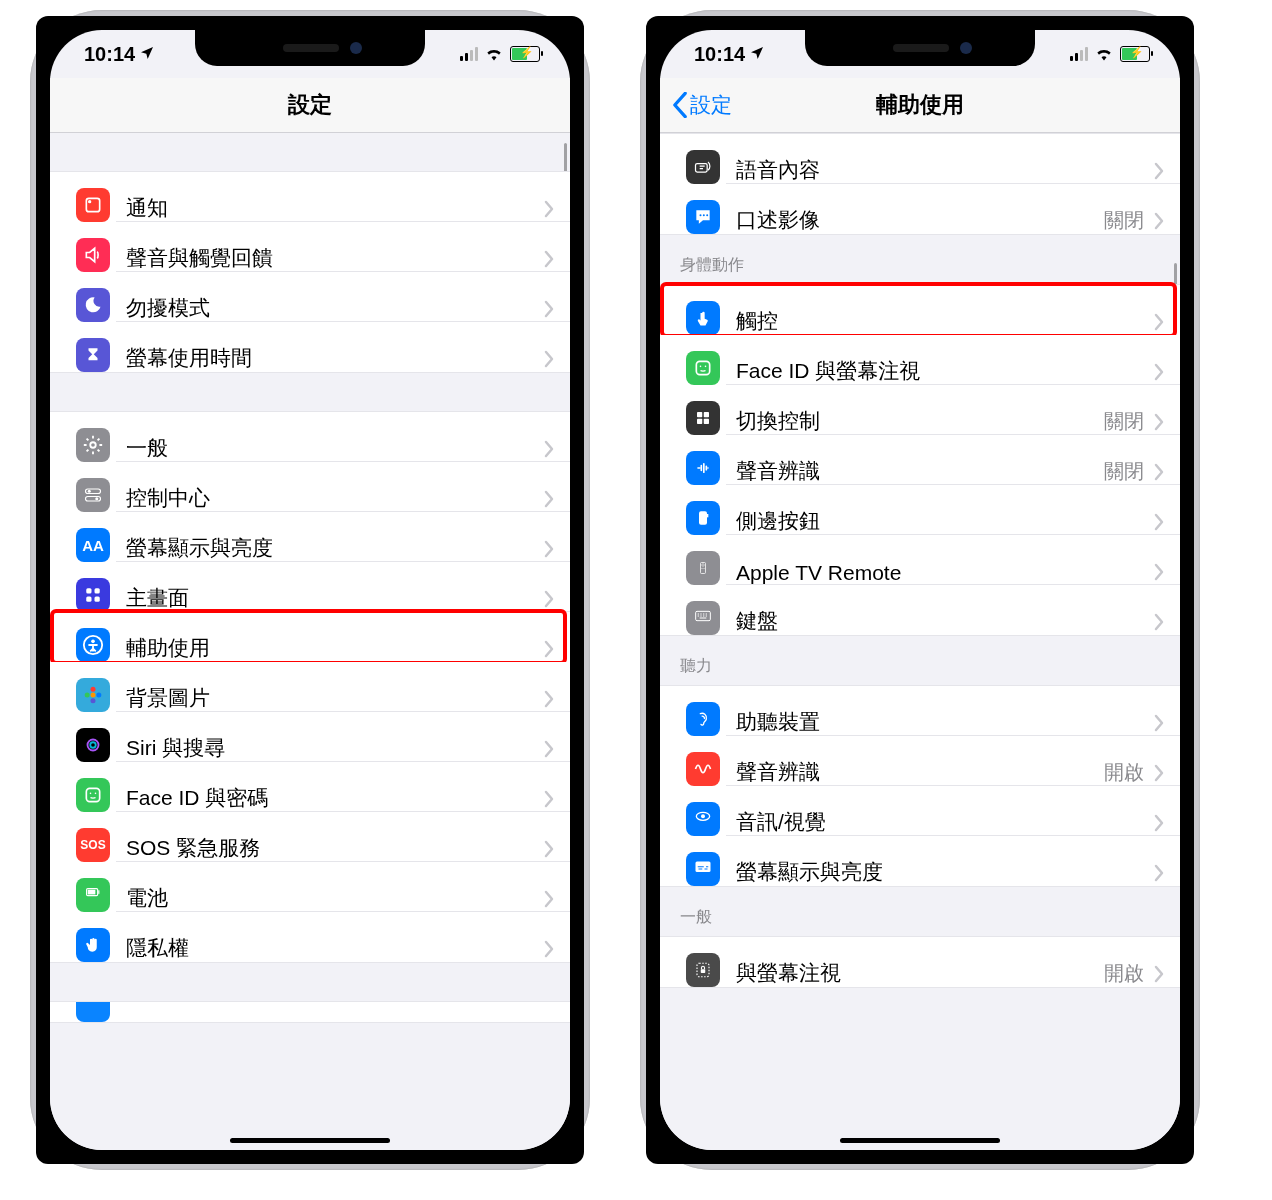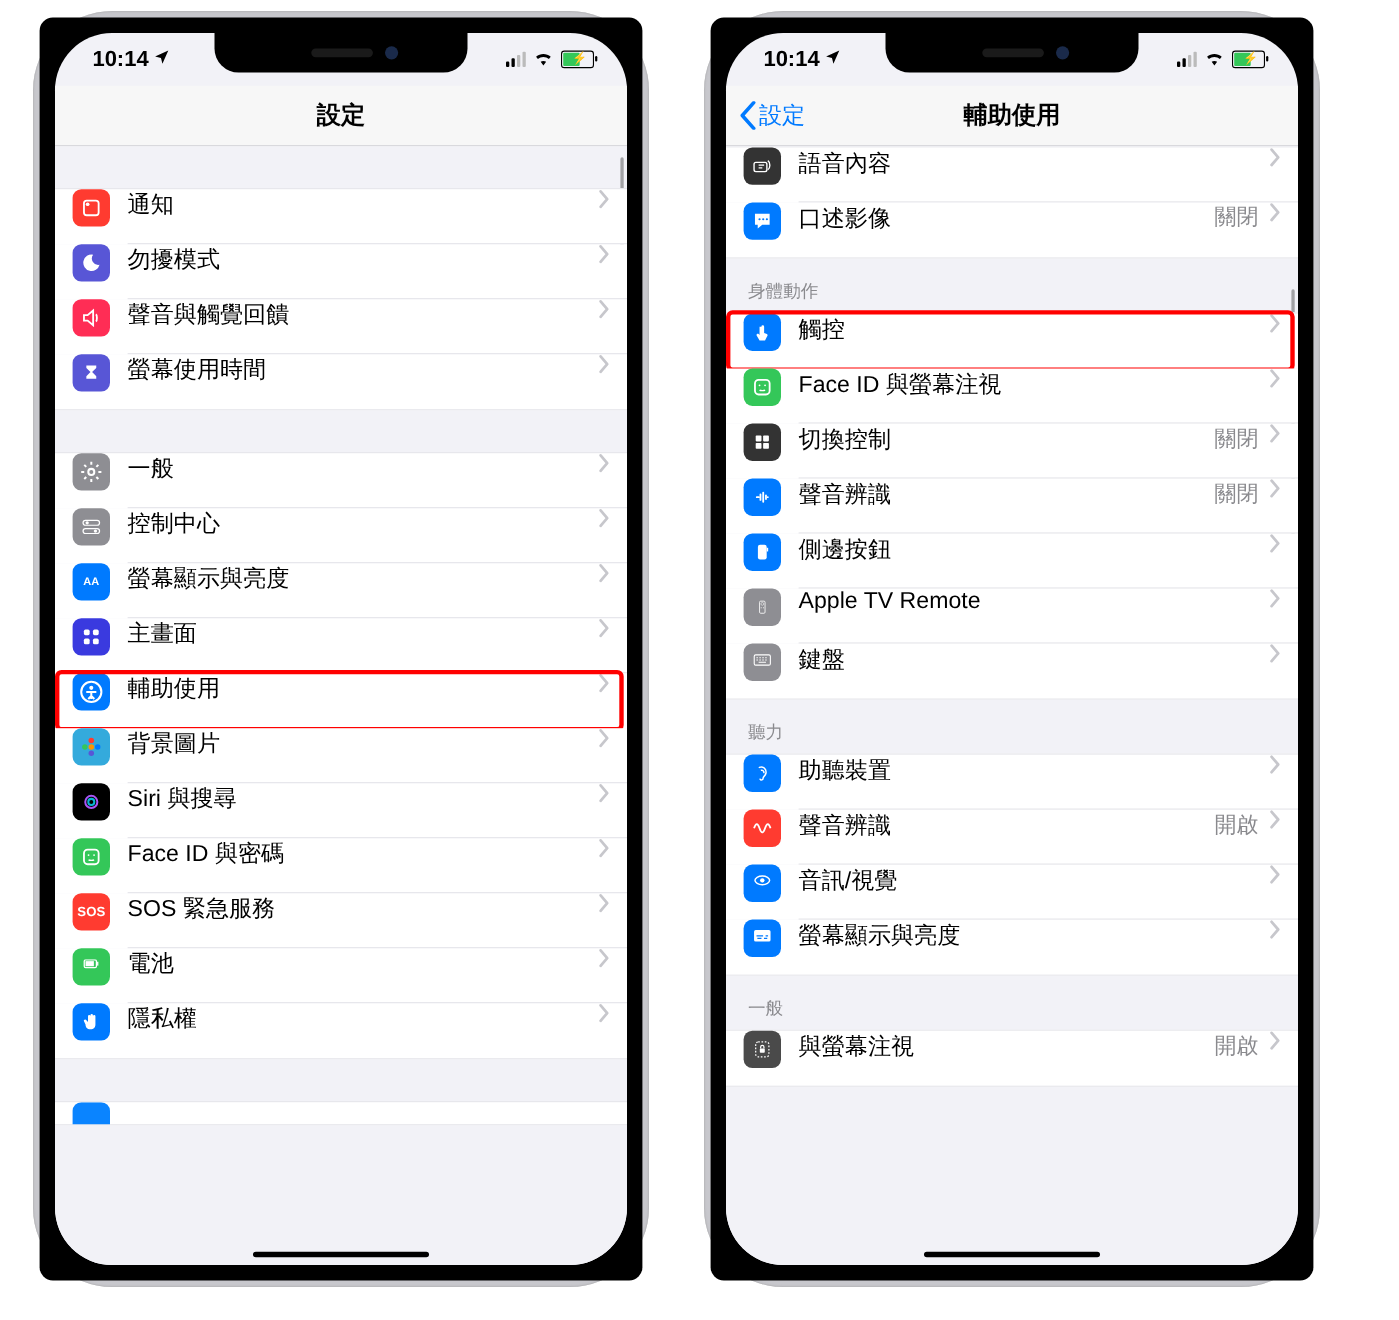--- a/index.html
+++ b/index.html
@@ -123,22 +123,22 @@
   .section-header{
     font-size:16px;
     color:#8a8a8e;
     padding: 20px 20px 8px 20px;
   }
   .row {
     height: 50px;
     background: #fff;
     border-bottom: 1px solid #e5e5ea;
     display: flex;
-    align-items: flex-start;
-    padding: 0 16px 0 16px;
+    align-items: flex-end;
+    padding: 0 16px 0 26px;
     position: relative;
   }
   .row:first-of-type{border-top:1px solid #e5e5ea;}
   .row .icon {
     width: 34px;
     height: 34px;
     border-radius: 8px;
     margin-right: 16px;
     display:flex;
     align-items:center;
@@ -227,37 +227,37 @@
                   <rect x="4" y="4" width="16" height="16" rx="3" fill="none" stroke="#fff" stroke-width="2"></rect>
                   <circle cx="8" cy="8" r="2" fill="#fff"></circle>
                 </svg>
               </div>
               <div class="label">通知</div>
               <div class="chevron"><svg viewBox="0 0 10 18">
                   <path d="M2 2l6 7-6 7" stroke="#c7c7cc" stroke-width="2.5" fill="none" stroke-linecap="round" stroke-linejoin="round"></path>
                 </svg></div>
             </div>
             <div class="row">
+              <div class="icon" style="background: rgb(255, 45, 85);">
+                <svg viewBox="0 0 24 24" width="20" height="20">
+                  <path d="M4 9v6h4l6 5V4L8 9H4z M17 8c1.5 1 1.5 7 0 8" fill="none" stroke="#fff" stroke-width="2"></path>
+                </svg>
+              </div>
+              <div class="label">聲音與觸覺回饋</div>
+              <div class="chevron"><svg viewBox="0 0 10 18">
+                  <path d="M2 2l6 7-6 7" stroke="#c7c7cc" stroke-width="2.5" fill="none" stroke-linecap="round" stroke-linejoin="round"></path>
+                </svg></div>
+            </div>
+            <div class="row">
               <div class="icon" style="background: rgb(88, 86, 214);">
                 <svg viewBox="0 0 24 24" width="20" height="20">
                   <path d="M14 3 A9 9 0 1 0 21 14 A7 7 0 0 1 14 3" fill="#fff"></path>
                 </svg>
               </div>
               <div class="label">勿擾模式</div>
-              <div class="chevron"><svg viewBox="0 0 10 18">
-                  <path d="M2 2l6 7-6 7" stroke="#c7c7cc" stroke-width="2.5" fill="none" stroke-linecap="round" stroke-linejoin="round"></path>
-                </svg></div>
-            </div>
-            <div class="row">
-              <div class="icon" style="background: rgb(255, 45, 85);">
-                <svg viewBox="0 0 24 24" width="20" height="20">
-                  <path d="M4 9v6h4l6 5V4L8 9H4z M17 8c1.5 1 1.5 7 0 8" fill="none" stroke="#fff" stroke-width="2"></path>
-                </svg>
-              </div>
-              <div class="label">聲音與觸覺回饋</div>
               <div class="chevron"><svg viewBox="0 0 10 18">
                   <path d="M2 2l6 7-6 7" stroke="#c7c7cc" stroke-width="2.5" fill="none" stroke-linecap="round" stroke-linejoin="round"></path>
                 </svg></div>
             </div>
             <div class="row group-end">
               <div class="icon" style="background: rgb(88, 86, 214);">
                 <svg viewBox="0 0 24 24" width="18" height="18">
                   <path d="M6 3h12v3l-5 5 5 5v3H6v-3l5-5-5-5V3z" fill="#fff"></path>
                 </svg>
               </div>
@@ -290,21 +290,21 @@
                   <circle cx="17" cy="17" r="2" fill="#fff"></circle>
                 </svg>
               </div>
               <div class="label">控制中心</div>
               <div class="chevron"><svg viewBox="0 0 10 18">
                   <path d="M2 2l6 7-6 7" stroke="#c7c7cc" stroke-width="2.5" fill="none" stroke-linecap="round" stroke-linejoin="round"></path>
                 </svg></div>
             </div>
             <div class="row">
               <div class="icon" style="background: rgb(0, 122, 255);">
-                <span class="glyph" style="font-size:10px;">AA</span>
+                <span class="glyph" style="font-size:15px;">AA</span>
               </div>
               <div class="label">螢幕顯示與亮度</div>
               <div class="chevron"><svg viewBox="0 0 10 18">
                   <path d="M2 2l6 7-6 7" stroke="#c7c7cc" stroke-width="2.5" fill="none" stroke-linecap="round" stroke-linejoin="round"></path>
                 </svg></div>
             </div>
             <div class="row">
               <div class="icon" style="background: rgb(58, 58, 223);">
                 <svg viewBox="0 0 24 24" width="18" height="18">
                   <rect x="3" y="3" width="7" height="7" rx="2" fill="#fff"></rect>

